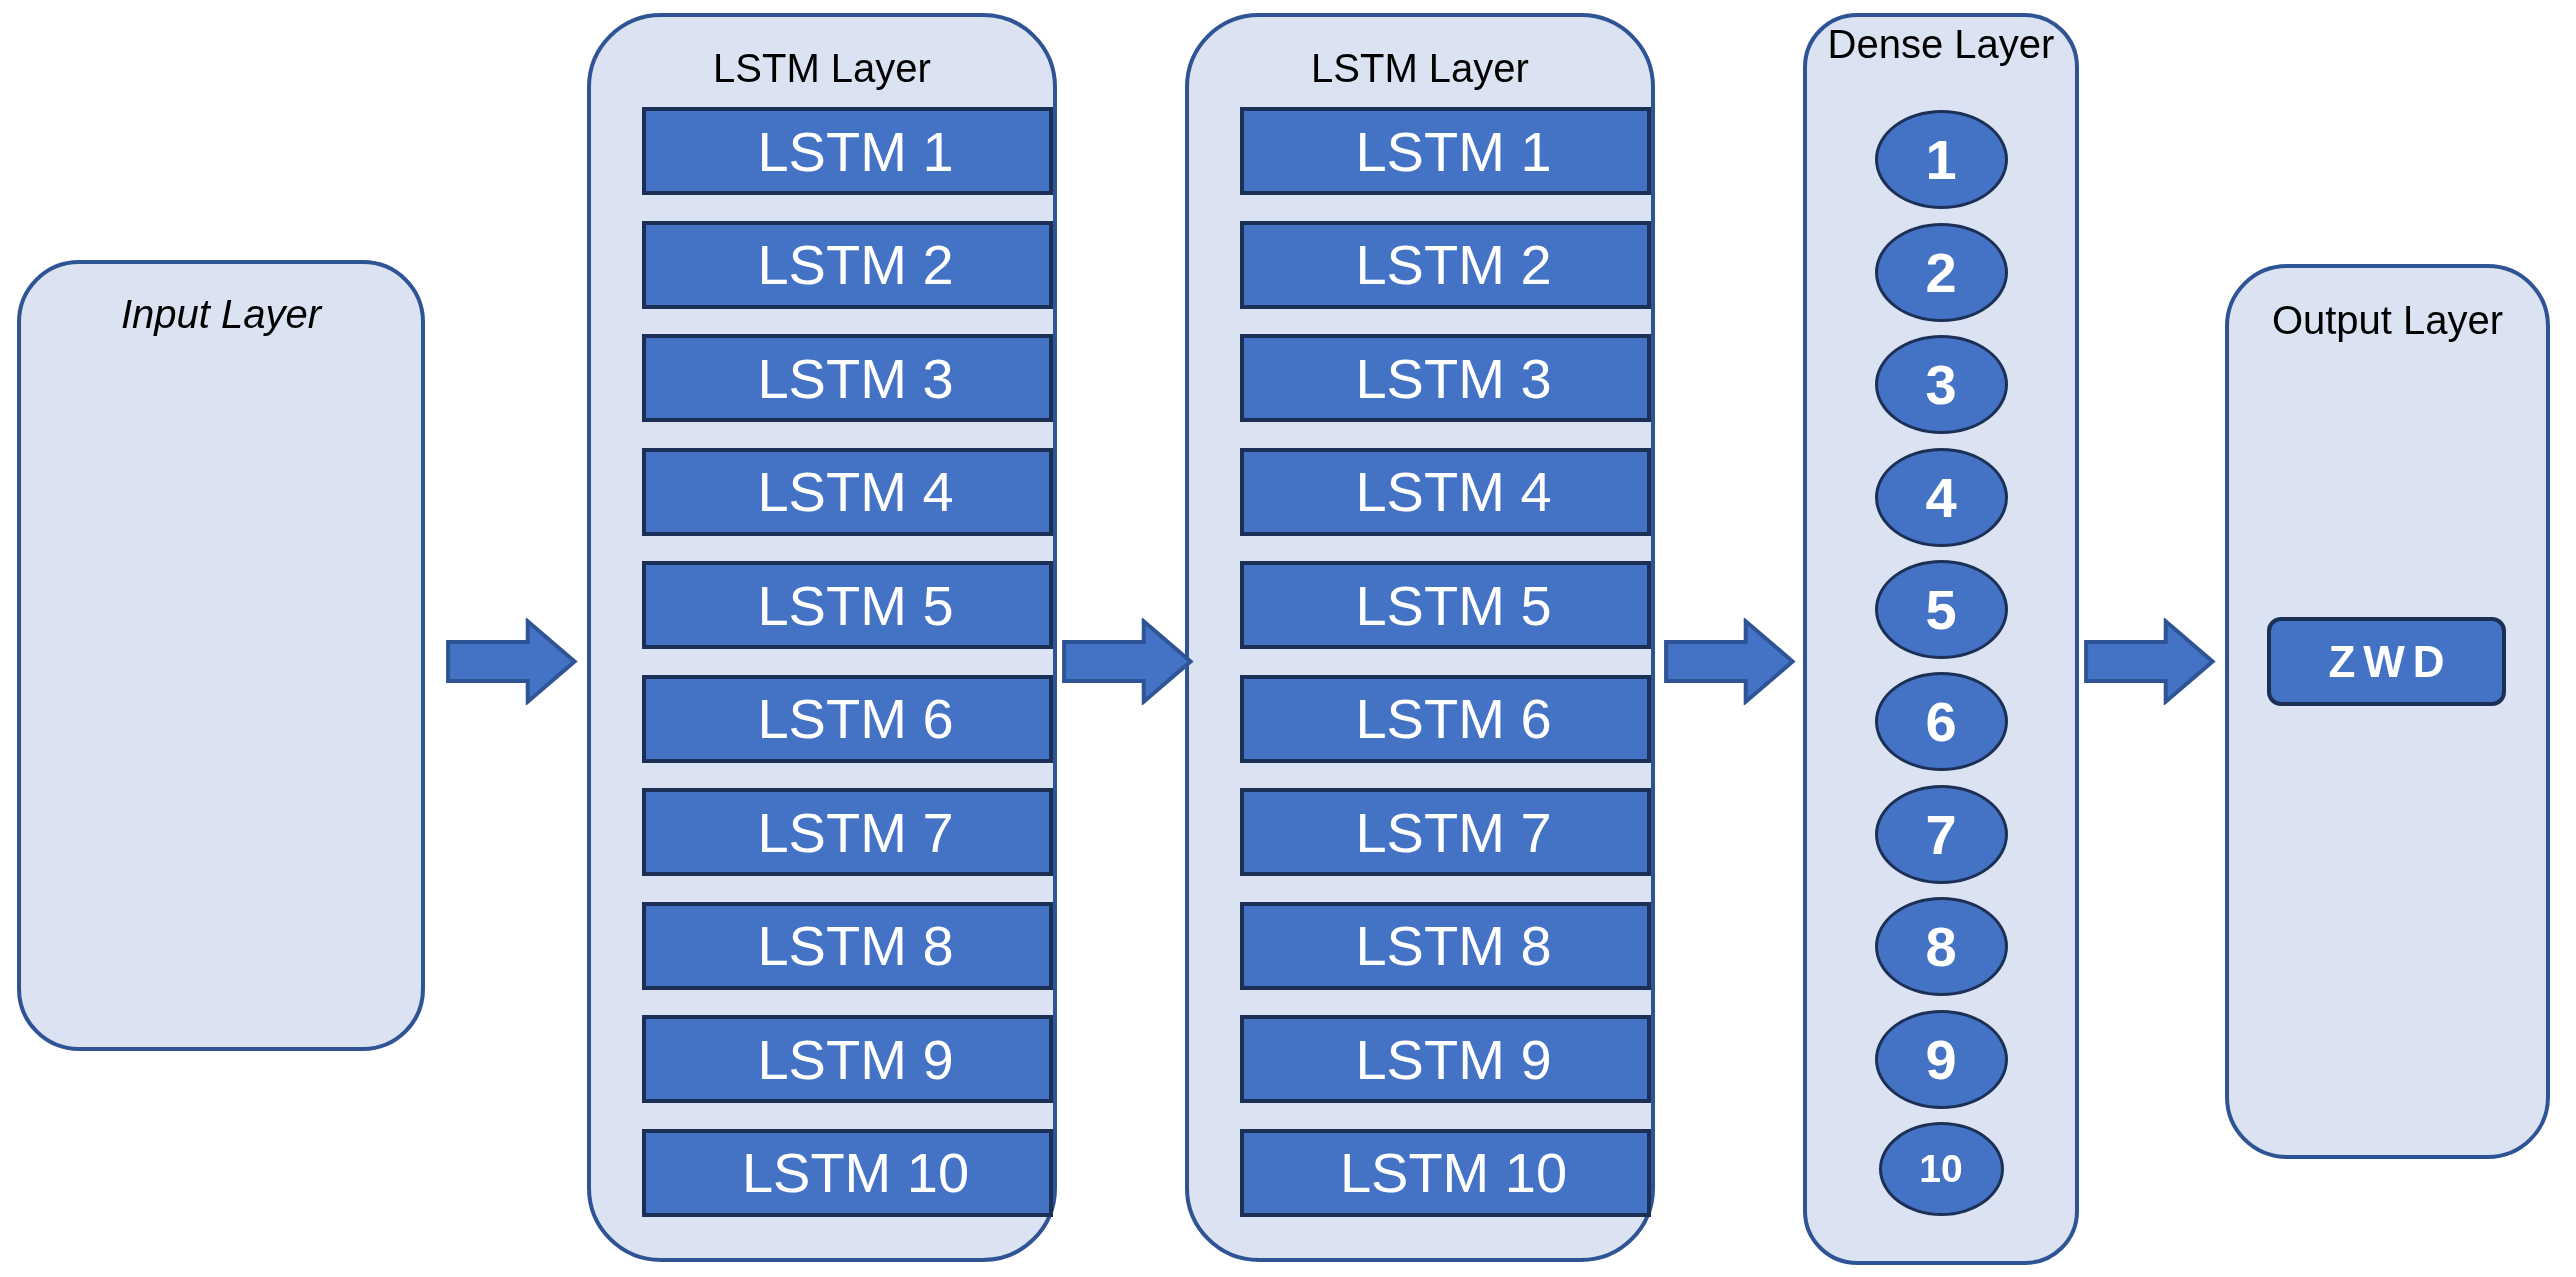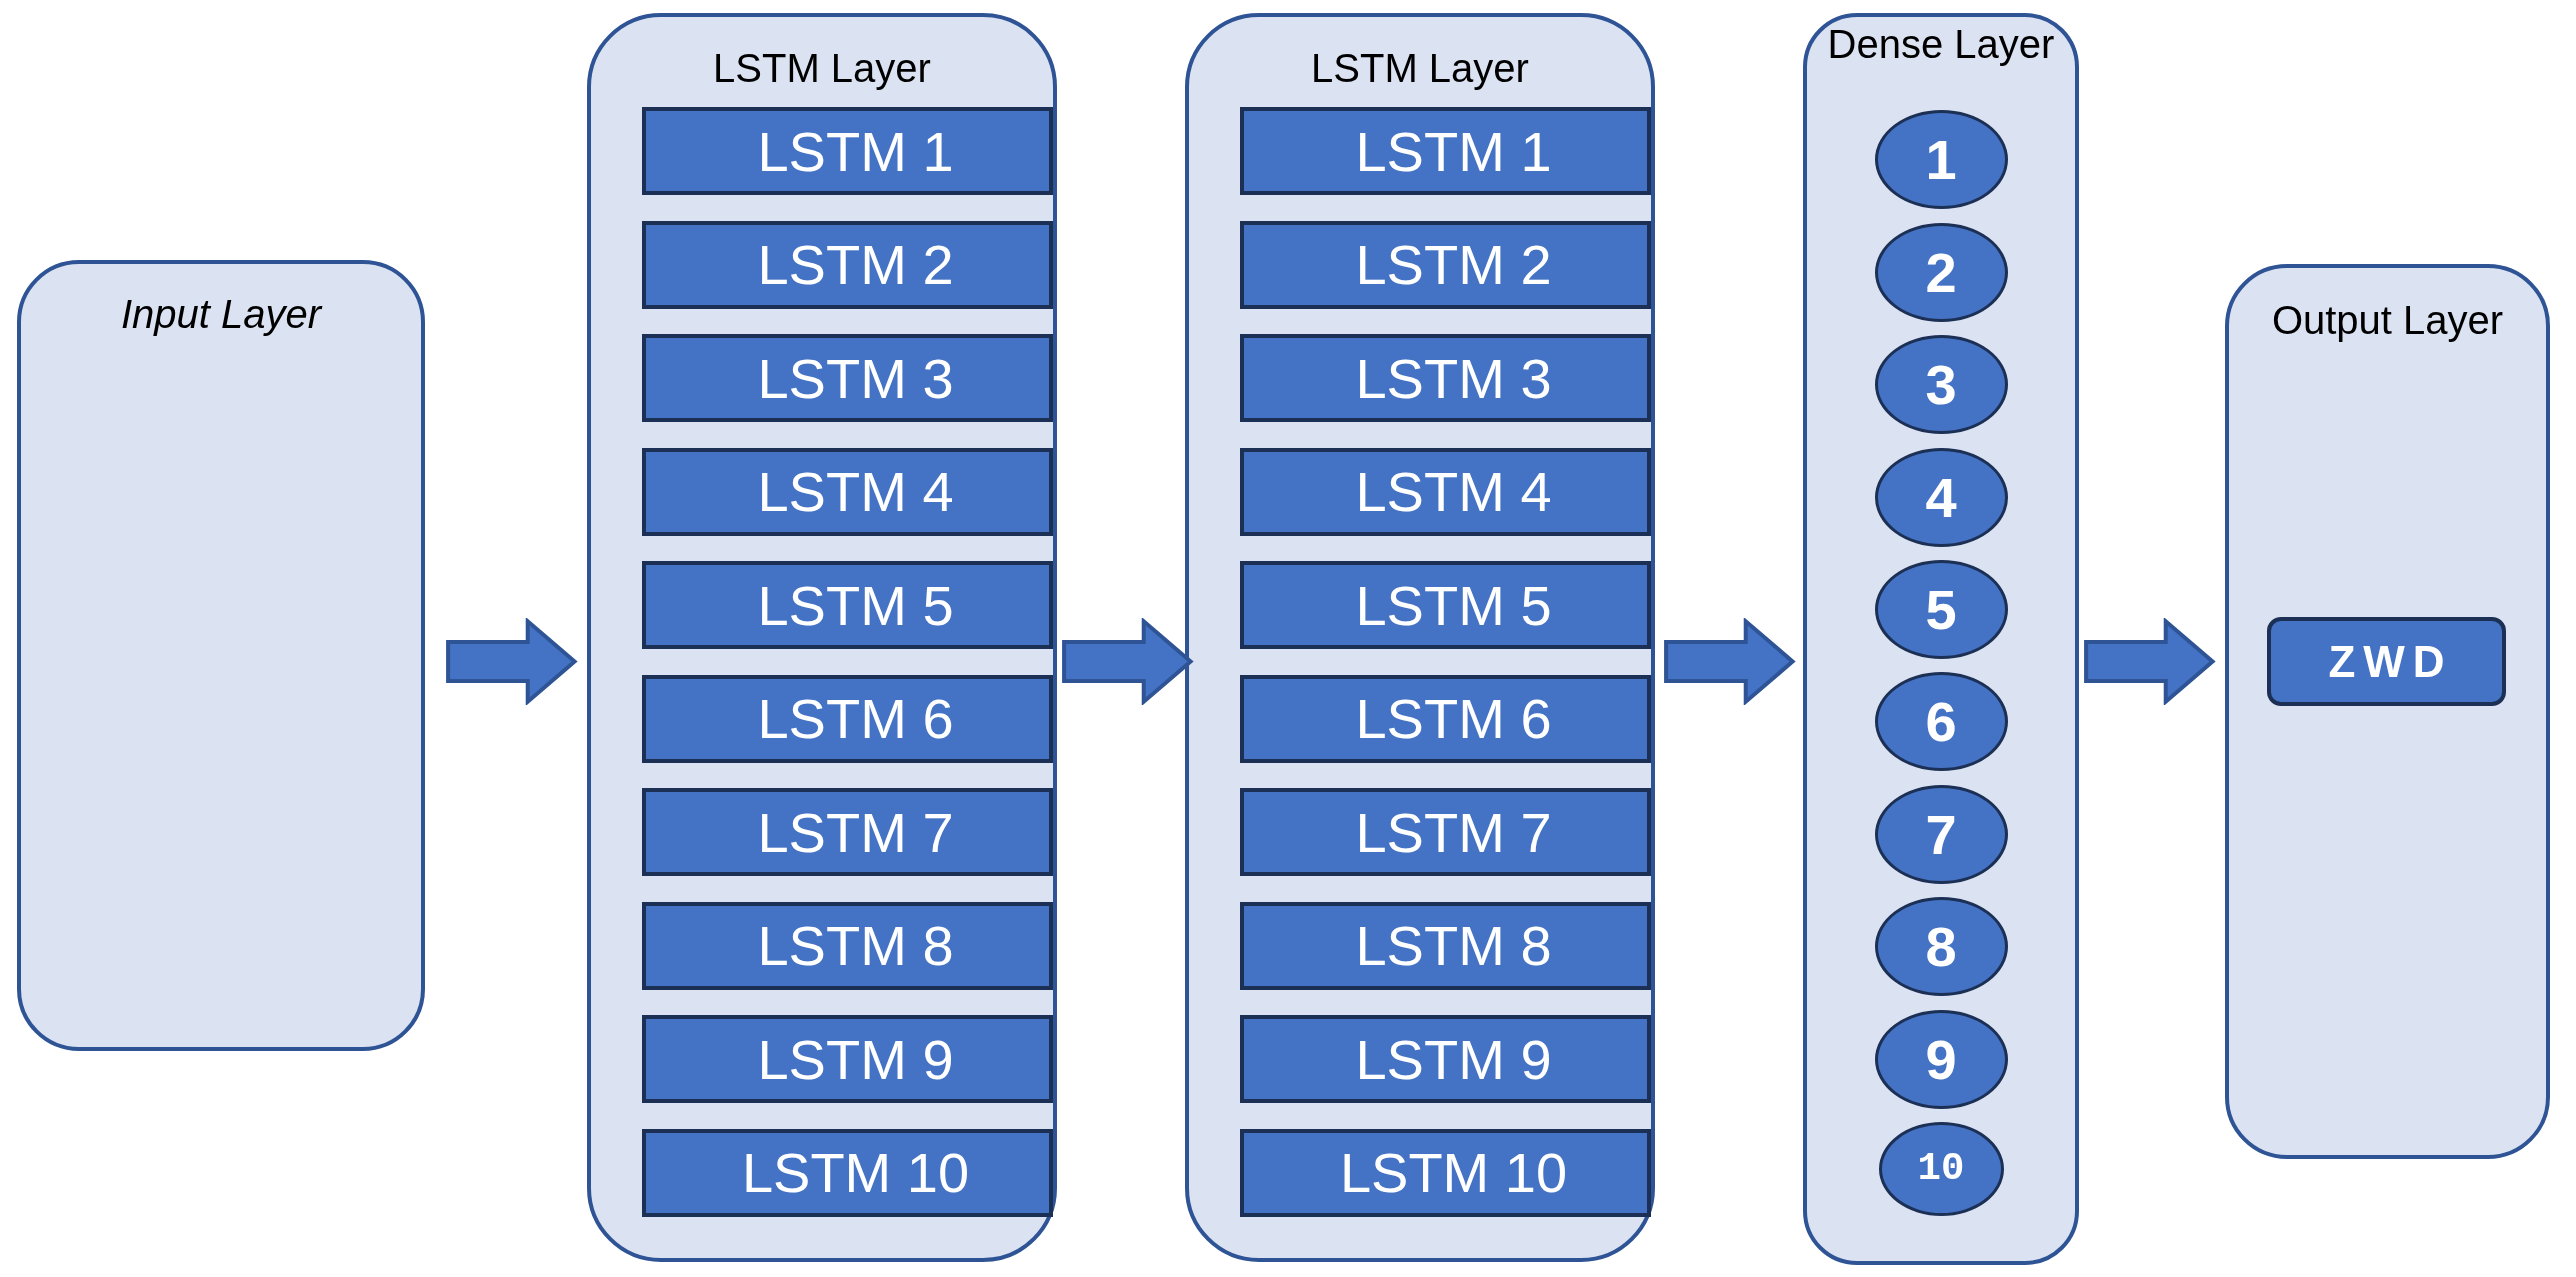--- a/index.html
+++ b/index.html
@@ -66,21 +66,20 @@
   #layer-output .node{width:239px;height:89px;font-size:44px;font-weight:bold;letter-spacing:8px;padding-left:8px;border-radius:14px;}
   .node.ellipse{
     width:133px;height:99px;
     border-width:3.4px;
     border-radius:50%;
     font-size:56px;font-weight:bold;
   }
   #layer-dense .node.ellipse:last-child{
     width:125px;height:94px;
     font-size:39px;
-    font-family:Liberation Mono, monospace;
   }
 
   .arrow{position:absolute;width:132px;height:87px;top:618px;}
   #arrow-0{left:446px;}
   #arrow-1{left:1062px;}
   #arrow-2{left:1664px;}
   #arrow-3{left:2084px;}
 </style>
 </head>
 <body>

